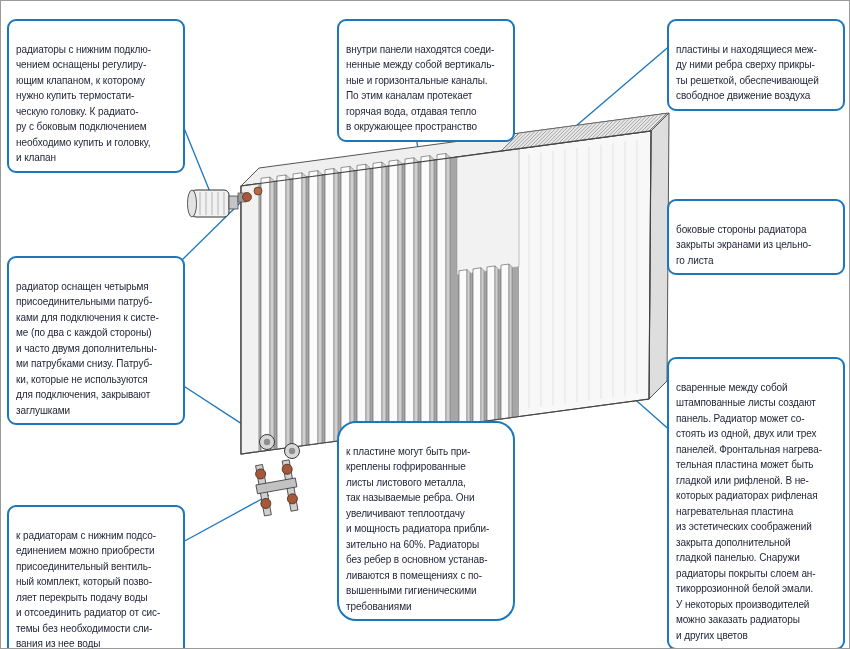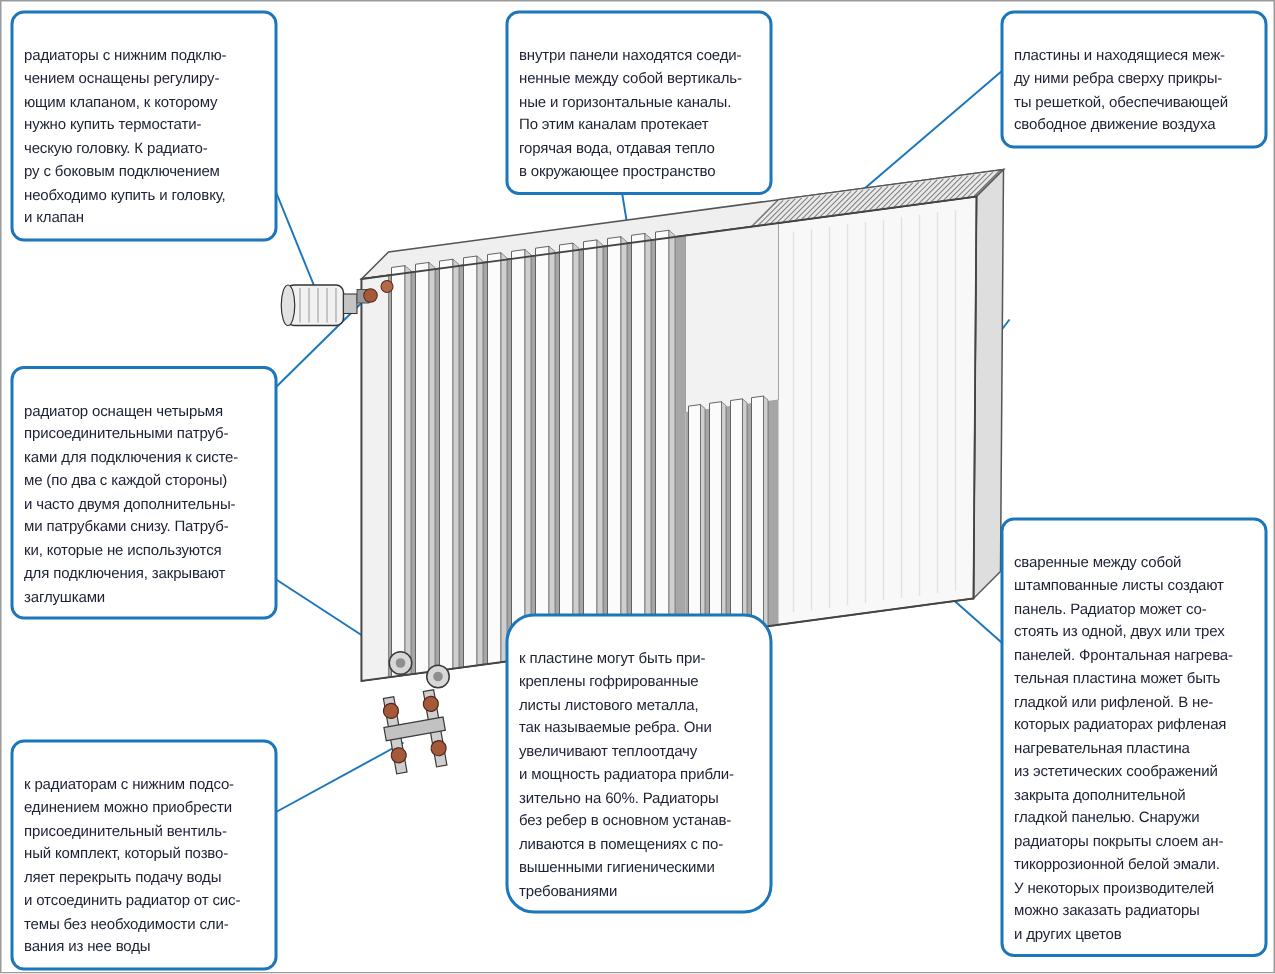--- a/index.html
+++ b/index.html
@@ -5,21 +5,21 @@
   *{margin:0;padding:0;box-sizing:border-box}
   html,body{width:850px;height:649px;background:#fff}
   body{font-family:"Liberation Sans",sans-serif}
   .canvas{position:relative;width:850px;height:649px;background:#fff;border:1px solid #9a9a9a;overflow:hidden}
   svg.art{position:absolute;left:0;top:0;z-index:1}
   .callout{
     position:absolute;z-index:2;background:#fff;
     border:2px solid #1b76bc;border-radius:9px;
     padding:5px 7px;width:178px;
     font-size:10px;line-height:15.5px;letter-spacing:-0.1px;
-    color:#1d2134;white-space:pre-line;
+    color:#1d2134;white-space:pre-line;margin-top:12px;
   }
 </style>
 </head>
 <body>
 
 <div class="canvas">
 
   <svg class="art" width="850" height="649" viewBox="0 0 850 649">
 
     <g stroke="#1b76bc" stroke-width="1.3" fill="none">
@@ -201,20 +201,25 @@
 
   <div class="callout" style="left:336px;top:6px;">
     <span>внутри панели находятся соеди-
 ненные между собой вертикаль-
 ные и горизонтальные каналы.
 По этим каналам протекает
 горячая вода, отдавая тепло
 в окружающее пространство</span>
   </div>
 
+  <div class="callout" style="left:666px;top:186px;">
+    <span>боковые стороны радиатора
+закрыты экранами из цельно-
+го листа</span>
+  </div>
 
   <div class="callout" style="left:6px;top:243px;">
     <span>радиатор оснащен четырьмя
 присоединительными патруб-
 ками для подключения к систе-
 ме (по два с каждой стороны)
 и часто двумя дополнительны-
 ми патрубками снизу. Патруб-
 ки, которые не используются
 для подключения, закрывают

